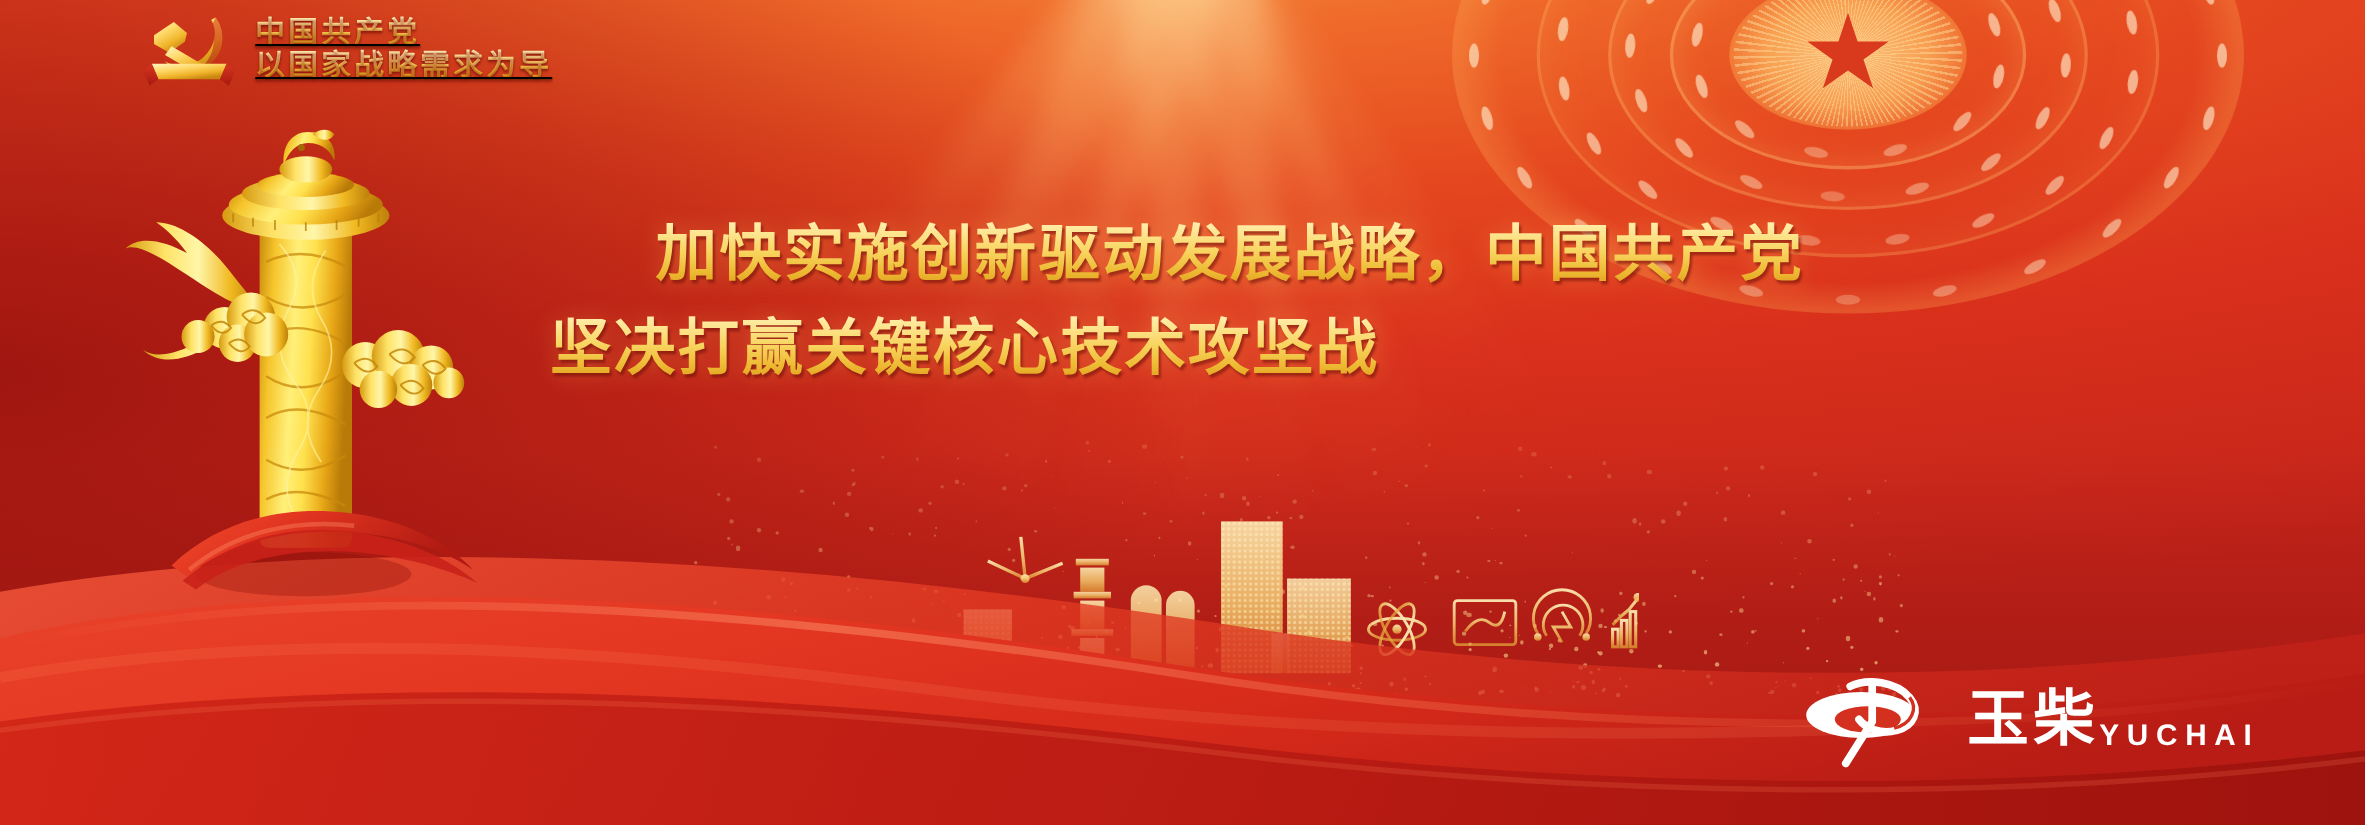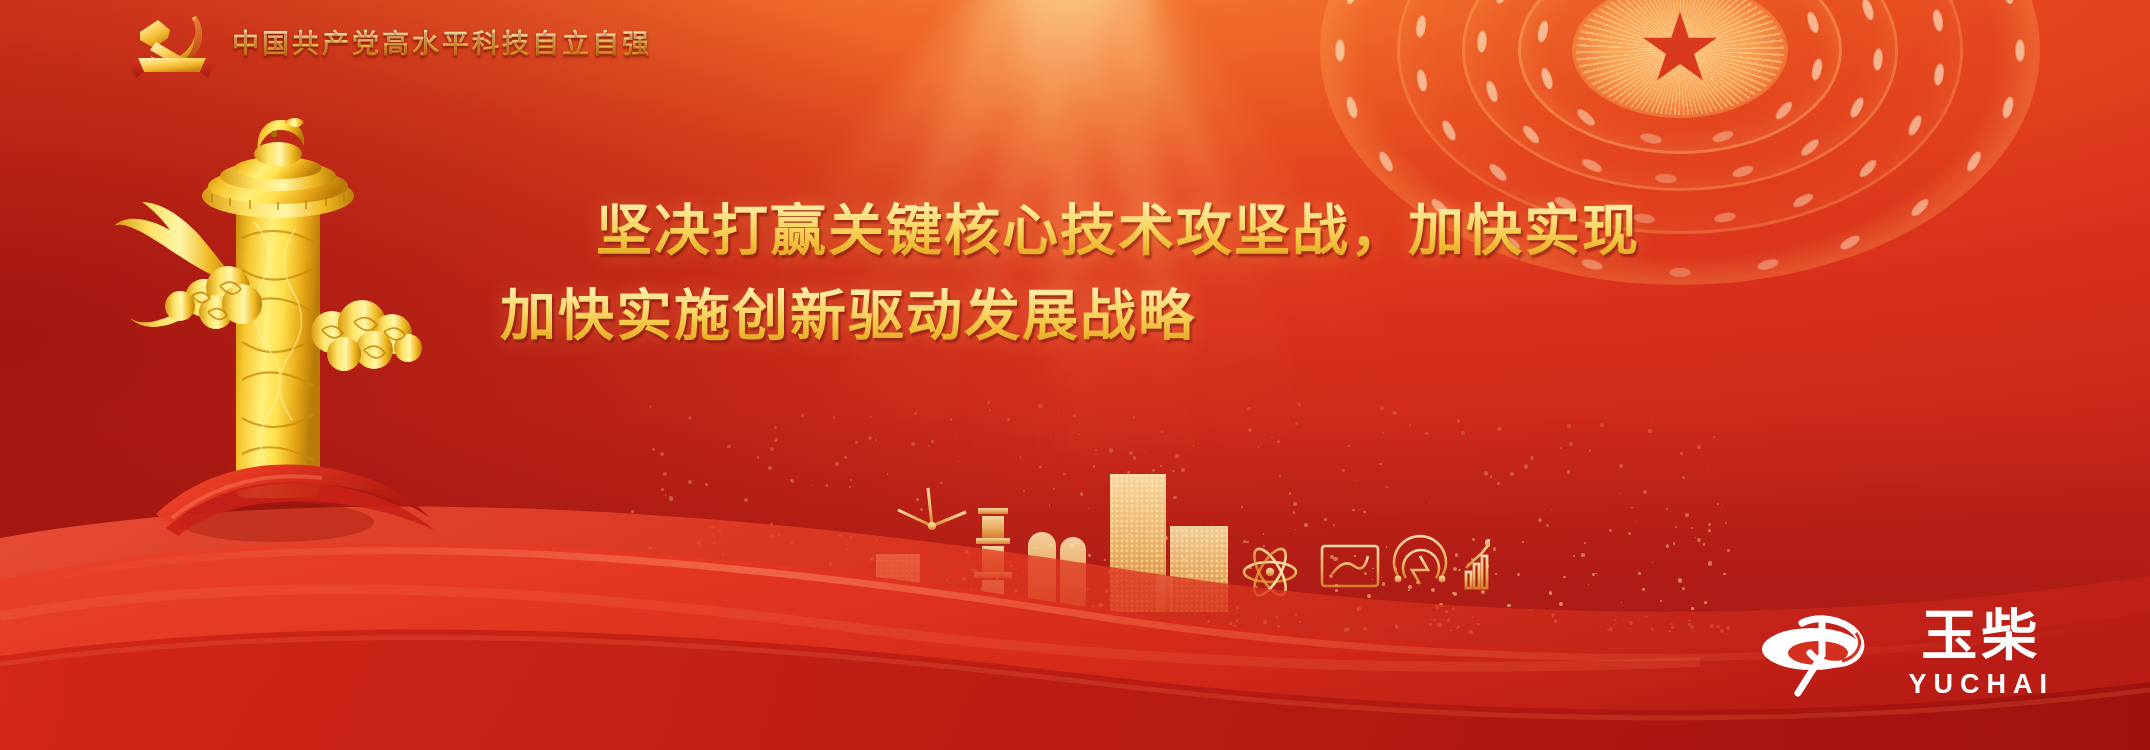--- a/index.html
+++ b/index.html
@@ -94,21 +94,21 @@
     position:absolute;left:108px;top:110px;
     width:340px;height:440px;
   }
 
   
   .party-logo{
     position:absolute;left:128px;top:8px;
     display:flex;align-items:center;gap:16px;
   }
   .emblem{width:88px;height:72px;flex:0 0 auto;}
-  .party-words{display:flex;flex-direction:row;line-height:1.12;}
+  .party-words{display:flex;flex-direction:column;line-height:1.12;text-decoration:underline;}
   .party-words span{
     font-size:27px;font-weight:700;letter-spacing:3px;white-space:nowrap;
     background:linear-gradient(180deg,#fff3c4 0%,#ffe08a 28%,#f6c445 56%,#e2a221 80%,#c98613 100%);
     -webkit-background-clip:text;background-clip:text;color:transparent;
     text-shadow:0 2px 2px rgba(120,14,10,.42);
     filter:drop-shadow(0 1px 1px rgba(110,12,8,.5));
   }
 
   
   .slogan{
@@ -133,21 +133,21 @@
     position:absolute;left:870px;bottom:136px;
     width:620px;height:150px;
   }
 
   
   .yuchai{
     position:absolute;right:96px;bottom:52px;
     display:flex;align-items:center;gap:20px;
   }
   .yuchai-mark{width:128px;height:88px;flex:0 0 auto;}
-  .yuchai-text{display:flex;flex-direction:column;align-items:center;line-height:1;}
+  .yuchai-text{display:flex;align-items:flex-end;line-height:1;}
   .yuchai-cn{
     font-size:56px;font-weight:700;color:#ffffff;letter-spacing:4px;
   }
   .yuchai-en{
     font-size:27px;font-weight:700;color:#ffffff;letter-spacing:7px;margin-top:7px;
   }
 </style>
 </head>
 <body>
 
@@ -932,27 +932,27 @@
 
         <path d="M28 34 L62 54 L56 62 L22 42 Z" fill="url(#embG)"></path>
 
         <path d="M10 50 L78 50 L72 64 L16 64 Z" fill="url(#embG)"></path>
         <path d="M10 50 L16 64 L8 70 L2 56 Z" fill="url(#embS)"></path>
         <path d="M78 50 L72 64 L80 70 L86 56 Z" fill="url(#embS)"></path>
       </svg>
     </span>
     <span class="party-words">
       <span>中国共产党</span>
-      <span>高水平科技自立自强</span>
+      <span>以国家战略需求为导</span>
     </span>
   </div>
 
   <div class="slogan">
-    <div class="slogan-line indent">坚决打赢关键核心技术攻坚战，加快实现</div>
-    <div class="slogan-line">加快实施创新驱动发展战略</div>
+    <div class="slogan-line indent">加快实施创新驱动发展战略，中国共产党</div>
+    <div class="slogan-line">坚决打赢关键核心技术攻坚战</div>
   </div>
 
   <div class="yuchai">
     <span class="yuchai-mark">
       <svg viewBox="0 0 128 88" width="128" height="88" aria-hidden="true">
         <ellipse cx="52" cy="40" rx="50" ry="21" fill="#ffffff"></ellipse>
         <ellipse cx="58" cy="44" rx="30" ry="12" fill="#d3301f"></ellipse>
         <path d="M42 14 C58 6 84 10 96 24 C106 36 100 50 84 54 C70 58 56 52 50 44" fill="none" stroke="#ffffff" stroke-width="7" stroke-linecap="round"></path>
         <path d="M62 10 L62 46 L38 84" fill="none" stroke="#ffffff" stroke-width="7" stroke-linecap="round"></path>
         <path d="M96 24 C104 34 98 48 82 52" fill="none" stroke="#d3301f" stroke-width="3"></path>

